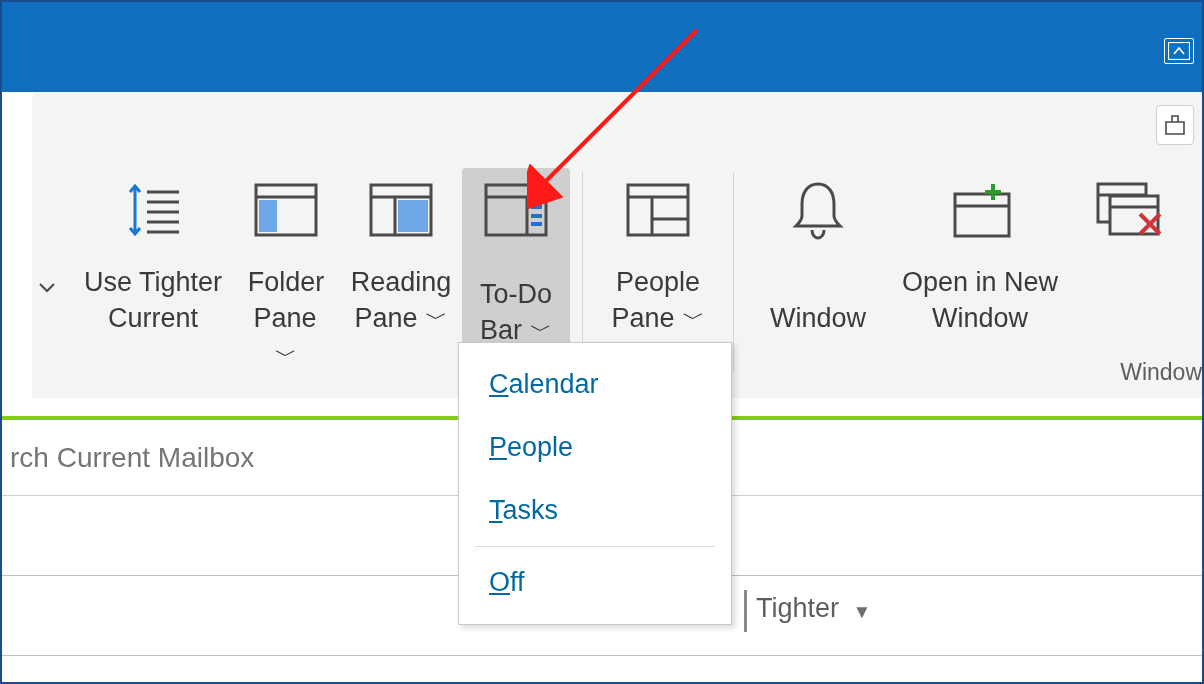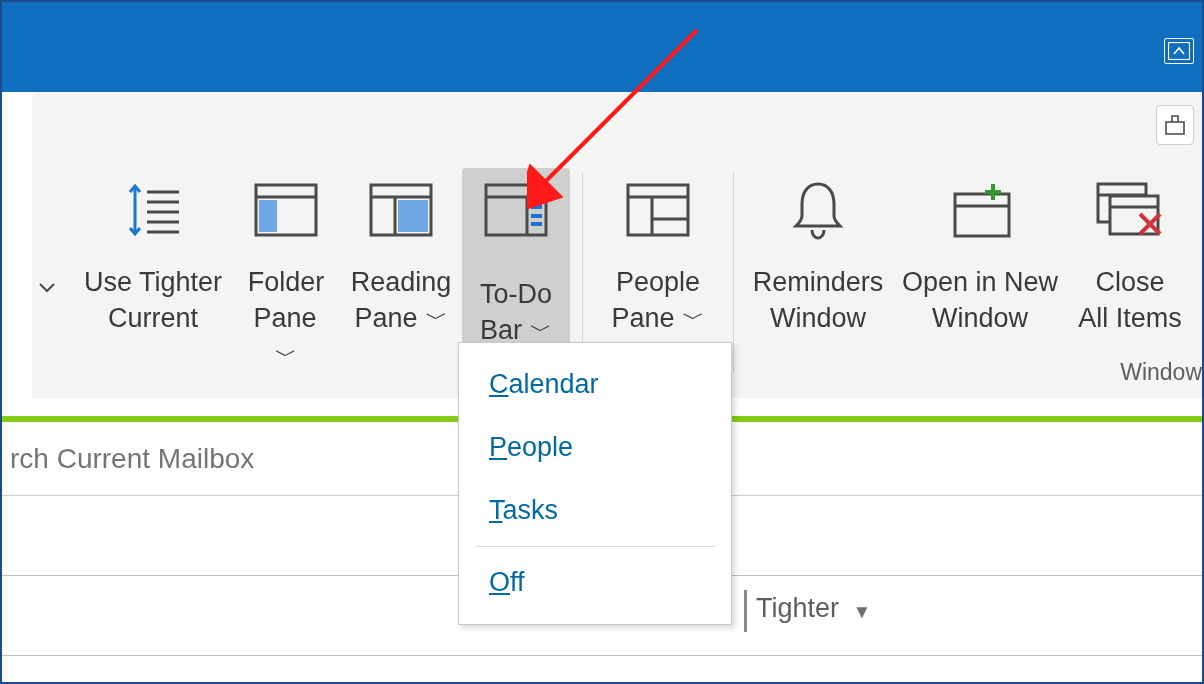--- a/index.html
+++ b/index.html
@@ -51,21 +51,21 @@
     padding: 6px 8px 0 8px; border-radius:4px;
   }
   .ctl.selected { background:#cfcfcf; }
   .ctl-icon { width:72px; height:72px; display:flex; align-items:center; justify-content:center; }
   .ctl-icon svg { display:block; }
   .ctl-text { margin-top:18px; text-align:center; font-size:27px; color:#3a3a3a; line-height:1.35; }
   .caret { font-size:22px; color:#3a3a3a; margin-left:2px; position:relative; top:-1px; }
 
   .search-row {
     position:absolute; left:0; right:0; top:414px; height:80px;
-    border-top:6px solid #84cc16; border-bottom:1px solid #cfcfcf;
+    border-top:4px solid #84cc16; border-bottom:1px solid #cfcfcf;
     display:flex; align-items:center;
   }
   .search-input {
     font-size:28px; color:#707070; border:none; outline:none; width:100%; padding:6px 8px; background:transparent;
   }
   .blank-row {
     position:absolute; left:0; right:0; top:494px; height:80px;
     border-bottom:1px solid #bfbfbf;
   }
   .sort-row {
@@ -225,21 +225,21 @@
         <div class="group-controls">
 
           <div class="ctl" style="width:150px;">
             <div class="ctl-icon">
               <svg width="60" height="64" viewBox="0 0 60 64">
                 <path d="M30 6 C20 6 14 14 14 26 L14 38 C14 42 10 46 8 48 L52 48 C50 46 46 42 46 38 L46 26 C46 14 40 6 30 6 Z" fill="none" stroke="#4a4a4a" stroke-width="3"></path>
                 <path d="M24 52 C24 57 27 60 30 60 C33 60 36 57 36 52" fill="none" stroke="#4a4a4a" stroke-width="3"></path>
               </svg>
             </div>
             <div class="ctl-text">
-              <span>Reminders</span><br>
+              <br>
               <span>Window</span>
             </div>
           </div>
 
           <div class="ctl" style="width:174px;">
             <div class="ctl-icon">
               <svg width="70" height="60" viewBox="0 0 70 60">
                 <rect x="10" y="14" width="54" height="42" fill="none" stroke="#4a4a4a" stroke-width="3"></rect>
                 <line x1="10" y1="26" x2="64" y2="26" stroke="#4a4a4a" stroke-width="3"></line>
                 <line x1="48" y1="4" x2="48" y2="20" stroke="#2e9a2e" stroke-width="4"></line>
@@ -255,24 +255,20 @@
           <div class="ctl" style="width:126px;">
             <div class="ctl-icon">
               <svg width="72" height="60" viewBox="0 0 72 60">
                 <rect x="4" y="4" width="48" height="38" fill="none" stroke="#4a4a4a" stroke-width="3"></rect>
                 <line x1="4" y1="15" x2="52" y2="15" stroke="#4a4a4a" stroke-width="3"></line>
                 <rect x="16" y="16" width="48" height="38" fill="#f4f4f3" stroke="#4a4a4a" stroke-width="3"></rect>
                 <line x1="16" y1="27" x2="64" y2="27" stroke="#4a4a4a" stroke-width="3"></line>
                 <line x1="46" y1="34" x2="66" y2="54" stroke="#d13438" stroke-width="4"></line>
                 <line x1="66" y1="34" x2="46" y2="54" stroke="#d13438" stroke-width="4"></line>
               </svg>
-            </div>
-            <div class="ctl-text">
-              <span>Close</span><br>
-              <span>All Items</span>
             </div>
           </div>
         </div>
         <div class="group-label">Window</div>
       </div>
     </div>
   </div>
 
   <div class="search-row">
     <input class="search-input" type="text" placeholder="rch Current Mailbox" style="">

